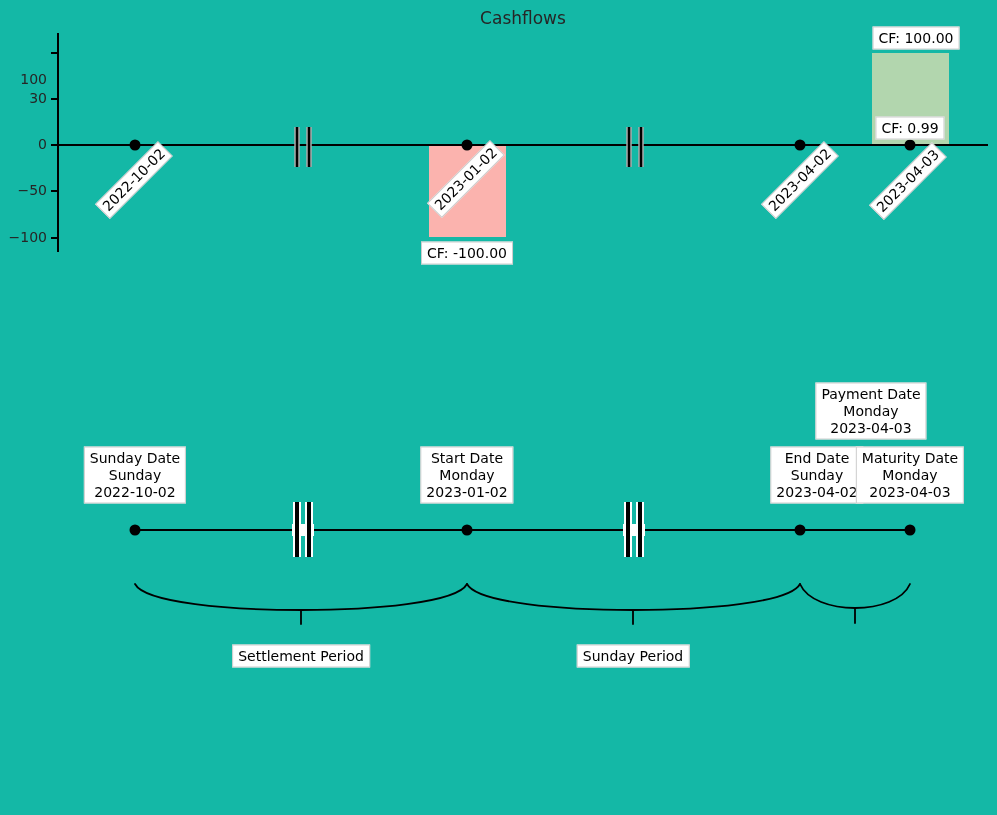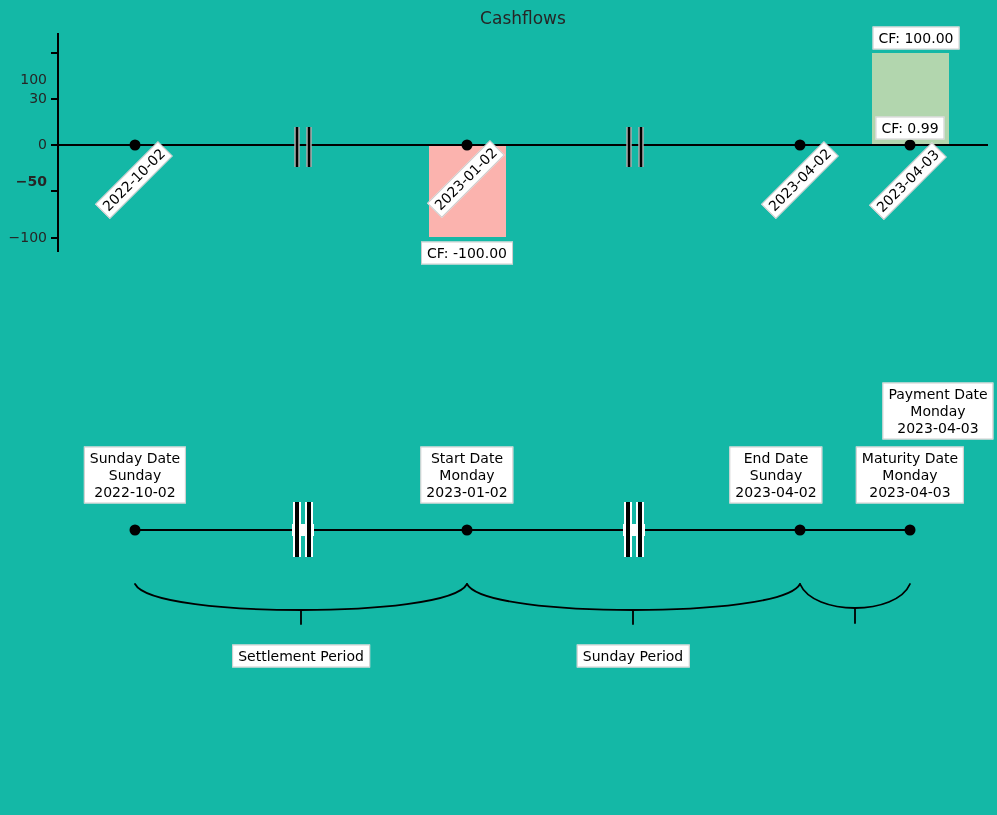--- a/index.html
+++ b/index.html
@@ -37,21 +37,21 @@
 
   <div class="abs tickmark" style="left:51px;top:52.3px;width:7px;height:1.5px;"></div>
   <div class="abs tickmark" style="left:51px;top:98.3px;width:7px;height:1.5px;"></div>
   <div class="abs tickmark" style="left:51px;top:144.3px;width:7px;height:1.5px;"></div>
   <div class="abs tickmark" style="left:51px;top:190.3px;width:7px;height:1.5px;"></div>
   <div class="abs tickmark" style="left:51px;top:237.3px;width:7px;height:1.5px;"></div>
 
   <div class="abs ticklabel" style="left:0;top:44px;width:47px;margin-top:27px;">100</div>
   <div class="abs ticklabel" style="left:0;top:90px;width:47px;">30</div>
   <div class="abs ticklabel" style="left:0;top:136px;width:47px;">0</div>
-  <div class="abs ticklabel" style="left:0;top:173px;width:47px;font-weight:bold;">−50</div>
+  <div class="abs ticklabel" style="left:0;top:182px;width:47px;">−50</div>
   <div class="abs ticklabel" style="left:0;top:229px;width:47px;">−100</div>
 
   <div class="bar" style="left: 428.5px; top: 146px; width: 77px; height: 91px; background-color: rgb(251, 179, 174);"></div>
   <div class="bar" style="left: 871.5px; top: 53px; width: 77px; height: 91.5px; background-color: rgb(178, 214, 174);"></div>
 
   <div class="abs hline" style="left:58px;top:144.2px;width:930px;height:1.7px;"></div>
 
   <div class="vbreak" style="left:296.5px;top:127px;height:40px;"></div>
   <div class="vbreak" style="left:308.5px;top:127px;height:40px;"></div>
   <div class="vbreak" style="left:628.5px;top:127px;height:40px;"></div>
@@ -88,31 +88,31 @@
   <div class="boxlabel" style="left:135px;top:475px;">
     <div>Sunday Date</div>
     <div>Sunday</div>
     <div>2022-10-02</div>
   </div>
   <div class="boxlabel" style="left:467px;top:475px;">
     <div>Start Date</div>
     <div>Monday</div>
     <div>2023-01-02</div>
   </div>
-  <div class="boxlabel" style="left:776px;top:475px;">
+  <div class="boxlabel" style="left:817px;top:475px;">
     <div>End Date</div>
     <div>Sunday</div>
     <div>2023-04-02</div>
   </div>
   <div class="boxlabel" style="left:910px;top:475px;">
     <div>Maturity Date</div>
     <div>Monday</div>
     <div>2023-04-03</div>
   </div>
-  <div class="boxlabel" style="left:938px;top:411px;">
+  <div class="boxlabel" style="left:871px;top:411px;">
     <div>Payment Date</div>
     <div>Monday</div>
     <div>2023-04-03</div>
   </div>
 
   <svg class="overlay" width="997" height="815" viewBox="0 0 997 815">
     <path d="M135,584 C145,603 230,610 301,610 M301,610 L301,624 M301,610 C372,610 457,603 467,584" fill="none" stroke="#000" stroke-width="1.8" stroke-linecap="round"></path>
     <path d="M467,584 C477,603 562,610 633,610 M633,610 L633,624 M633,610 C704,610 790,603 800,584" fill="none" stroke="#000" stroke-width="1.8" stroke-linecap="round"></path>
     <path d="M800,584 C807,600 831,608 855,608 M855,608 L855,623 M855,608 C879,608 903,600 910,584" fill="none" stroke="#000" stroke-width="1.8" stroke-linecap="round"></path>
   </svg>

